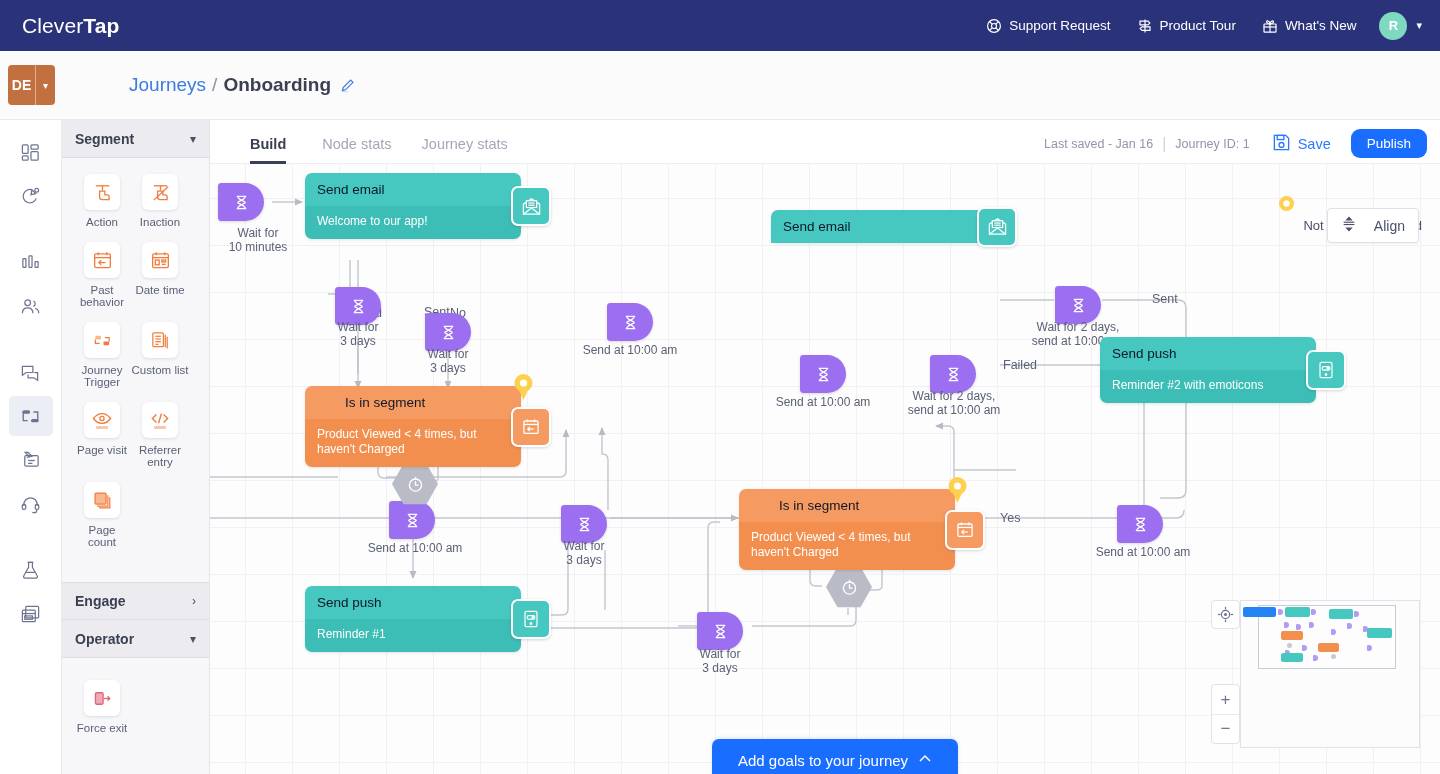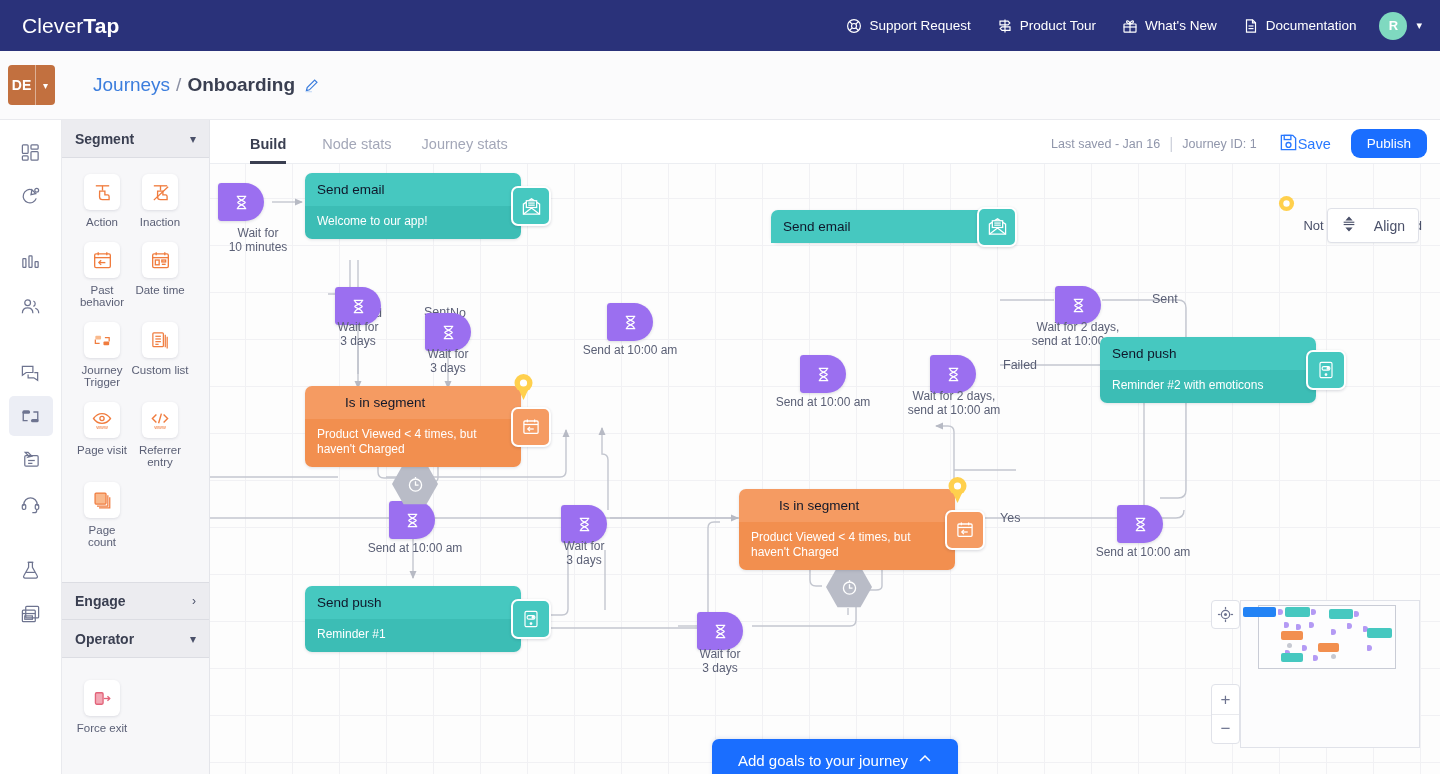--- a/index.html
+++ b/index.html
@@ -28,21 +28,21 @@
   .avatar {
     width:28px; height:28px; border-radius:50%; background:#7fd9c0;
     color:#ffffff; font-size:13px; font-weight:bold;
     display:flex; align-items:center; justify-content:center; margin-left:10px; cursor:pointer;
   }
   .caret-nav { color:#fff; font-size:11px; margin-left:9px; cursor:pointer; }
 
   
   #subheader {
     position:absolute; left:0; top:51px; width:1440px; height:69px;
-    background:#fbfbfc; border-bottom:1px solid #e9eaee; display:flex; align-items:center;
+    background:#fbfbfc; border-bottom:1px solid #e9eaee; display:flex; align-items:center;gap:36px;
   }
   #org-badge {
     margin-left:8px; display:flex; height:40px; border-radius:4px; overflow:hidden; cursor:pointer;
   }
   #org-badge .org-code {
     background:#c2703f; color:#fff; font-size:14px; font-weight:bold;
     display:flex; align-items:center; justify-content:center; width:27px;
   }
   #org-badge .org-caret {
     background:#c2703f; color:#fff; font-size:10px;
@@ -107,21 +107,21 @@
   .tab.active::after {
     content:""; position:absolute; left:0; right:0; bottom:0; height:3px; background:#3a3f51;
   }
   #tabbar .tab:nth-of-type(1) { margin-left:25px; }
   #tabbar .tab:nth-of-type(2) { margin-left:36px; }
   #tabbar .tab:nth-of-type(3) { margin-left:30px; }
   #tool-right { margin-left:auto; display:flex; align-items:center; padding-right:13px; gap:0; }
   .meta-txt { font-size:12.5px; color:#9096ab; }
   .meta-sep { color:#d0d3dd; margin:0 9px; }
   #save-btn {
-    display:flex; align-items:center; margin-left:22px; cursor:pointer;
+    display:flex; align-items:center; gap:7px; margin-left:22px; cursor:pointer;
     color:#2979ff; font-size:14.5px;
   }
   #publish-btn {
     margin-left:20px; background:#1a6eff; color:#fff; font-size:13.5px;
     border-radius:9px; padding:7px 16px; cursor:pointer;
   }
 
   
   #canvas {
     position:absolute; left:210px; top:160px; width:1230px; height:614px;
@@ -278,31 +278,20 @@
           <rect x="2" y="6" width="12" height="8.2" rx="0.6"></rect>
           <line x1="8" y1="6" x2="8" y2="14.2"></line>
             <line x1="1.6" y1="9" x2="14.4" y2="9"></line>
           <path d="M8 6 C8 3.5 5 2 4.6 3.6 C4.3 5 6.5 6 8 6 Z"></path>
           <path d="M8 6 C8 3.5 11 2 11.4 3.6 C11.7 5 9.5 6 8 6 Z"></path>
         </svg>
       </span>
       <span>What's New</span>
     </div>
 
-    <div class="navitem">
-      <span>
-        <svg width="16" height="16" viewBox="0 0 16 16" fill="none" stroke="#fff" stroke-width="1.2">
-          <path d="M3.5 1.8 h6 l3 3 v9.4 h-9 z"></path>
-          <path d="M9.5 1.8 v3 h3"></path>
-          <line x1="5.5" y1="8" x2="10.5" y2="8"></line>
-            <line x1="5.5" y1="10.6" x2="10.5" y2="10.6"></line>
-        </svg>
-      </span>
-      <span>Documentation</span>
-    </div>
 
     <div class="avatar">R</div>
     <div class="caret-nav">▾</div>
   </div>
 </div>
 
 <div id="subheader">
   <div id="org-badge">
     <div class="org-code">DE</div>
     <div class="org-caret">▾</div>

